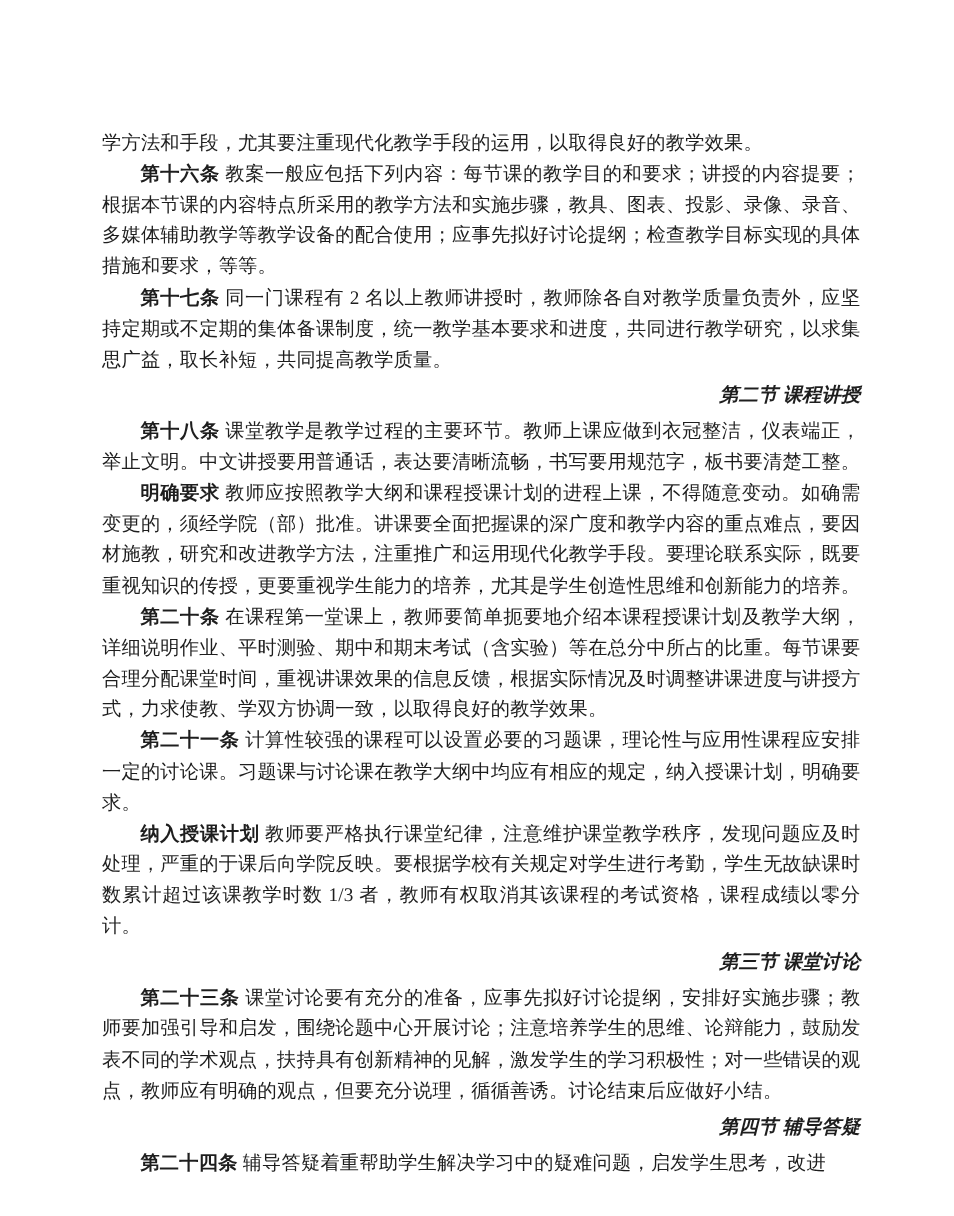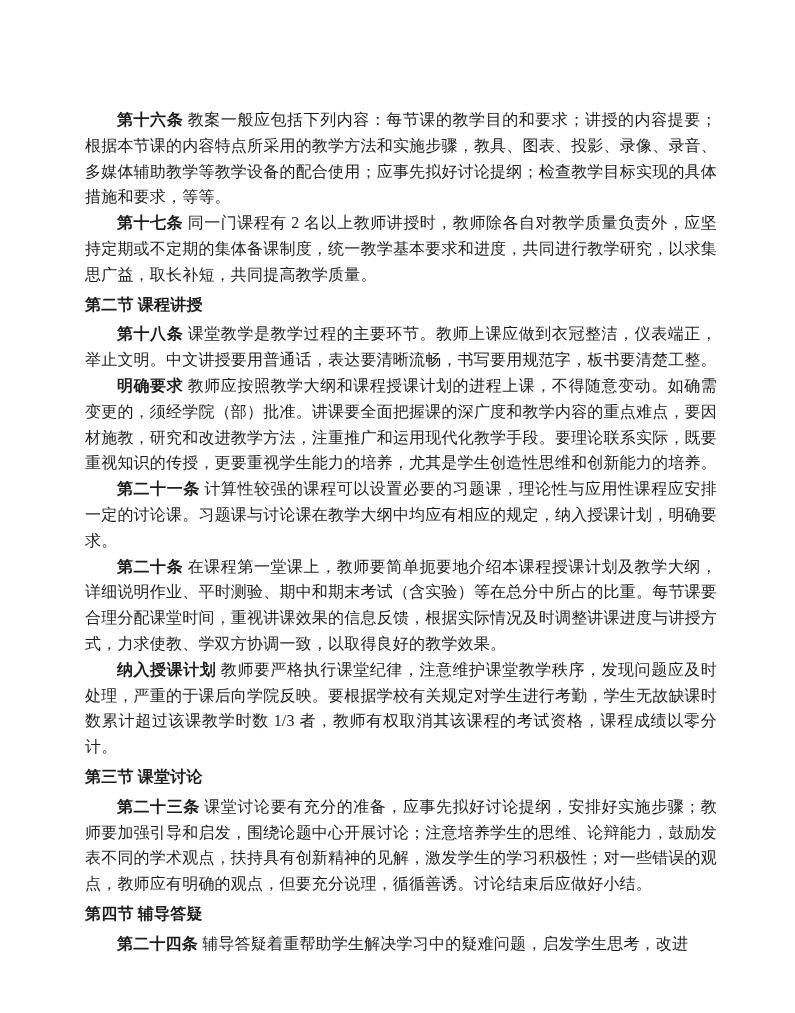--- a/index.html
+++ b/index.html
@@ -37,44 +37,46 @@
   }
   .article-label {
     font-weight: 700;
   }
   .section-heading {
     margin: 4px 0;
     font-size: 16px;
     line-height: 25.8px;
     color: #1e1e1e;
     font-weight: 700;
-    text-align: left;
+    text-align: right;
     letter-spacing: 0.2px;
+    font-style: italic;
   }
 </style>
 </head>
 <body>
 
 <div class="page">
   <div class="content">
 
+    <p class="para continuation"><span>学方法和手段，尤其要注重现代化教学手段的运用，以取得良好的教学效果。</span></p>
 
     <p class="para article"><b class="article-label">第十六条</b><span> 教案一般应包括下列内容：每节课的教学目的和要求；讲授的内容提要；根据本节课的内容特点所采用的教学方法和实施步骤，教具、图表、投影、录像、录音、多媒体辅助教学等教学设备的配合使用；应事先拟好讨论提纲；检查教学目标实现的具体措施和要求，等等。</span></p>
 
     <p class="para article"><b class="article-label">第十七条</b><span> 同一门课程有 2 名以上教师讲授时，教师除各自对教学质量负责外，应坚持定期或不定期的集体备课制度，统一教学基本要求和进度，共同进行教学研究，以求集思广益，取长补短，共同提高教学质量。</span></p>
 
     <h2 class="section-heading">第二节 课程讲授</h2>
 
     <p class="para article"><b class="article-label">第十八条</b><span> 课堂教学是教学过程的主要环节。教师上课应做到衣冠整洁，仪表端正，举止文明。中文讲授要用普通话，表达要清晰流畅，书写要用规范字，板书要清楚工整。</span></p>
 
     <p class="para article"><b class="article-label">明确要求</b><span> 教师应按照教学大纲和课程授课计划的进程上课，不得随意变动。如确需变更的，须经学院（部）批准。讲课要全面把握课的深广度和教学内容的重点难点，要因材施教，研究和改进教学方法，注重推广和运用现代化教学手段。要理论联系实际，既要重视知识的传授，更要重视学生能力的培养，尤其是学生创造性思维和创新能力的培养。</span></p>
 
+    <p class="para article"><b class="article-label">第二十条</b><span> 在课程第一堂课上，教师要简单扼要地介绍本课程授课计划及教学大纲，详细说明作业、平时测验、期中和期末考试（含实验）等在总分中所占的比重。每节课要合理分配课堂时间，重视讲课效果的信息反馈，根据实际情况及时调整讲课进度与讲授方式，力求使教、学双方协调一致，以取得良好的教学效果。</span></p>
+
     <p class="para article"><b class="article-label">第二十一条</b><span> 计算性较强的课程可以设置必要的习题课，理论性与应用性课程应安排一定的讨论课。习题课与讨论课在教学大纲中均应有相应的规定，纳入授课计划，明确要求。</span></p>
-
-    <p class="para article"><b class="article-label">第二十条</b><span> 在课程第一堂课上，教师要简单扼要地介绍本课程授课计划及教学大纲，详细说明作业、平时测验、期中和期末考试（含实验）等在总分中所占的比重。每节课要合理分配课堂时间，重视讲课效果的信息反馈，根据实际情况及时调整讲课进度与讲授方式，力求使教、学双方协调一致，以取得良好的教学效果。</span></p>
 
     <p class="para article"><b class="article-label">纳入授课计划</b><span> 教师要严格执行课堂纪律，注意维护课堂教学秩序，发现问题应及时处理，严重的于课后向学院反映。要根据学校有关规定对学生进行考勤，学生无故缺课时数累计超过该课教学时数 1/3 者，教师有权取消其该课程的考试资格，课程成绩以零分计。</span></p>
 
     <h2 class="section-heading">第三节 课堂讨论</h2>
 
     <p class="para article"><b class="article-label">第二十三条</b><span> 课堂讨论要有充分的准备，应事先拟好讨论提纲，安排好实施步骤；教师要加强引导和启发，围绕论题中心开展讨论；注意培养学生的思维、论辩能力，鼓励发表不同的学术观点，扶持具有创新精神的见解，激发学生的学习积极性；对一些错误的观点，教师应有明确的观点，但要充分说理，循循善诱。讨论结束后应做好小结。</span></p>
 
     <h2 class="section-heading">第四节 辅导答疑</h2>
 
     <p class="para article"><b class="article-label">第二十四条</b><span> 辅导答疑着重帮助学生解决学习中的疑难问题，启发学生思考，改进</span></p>

